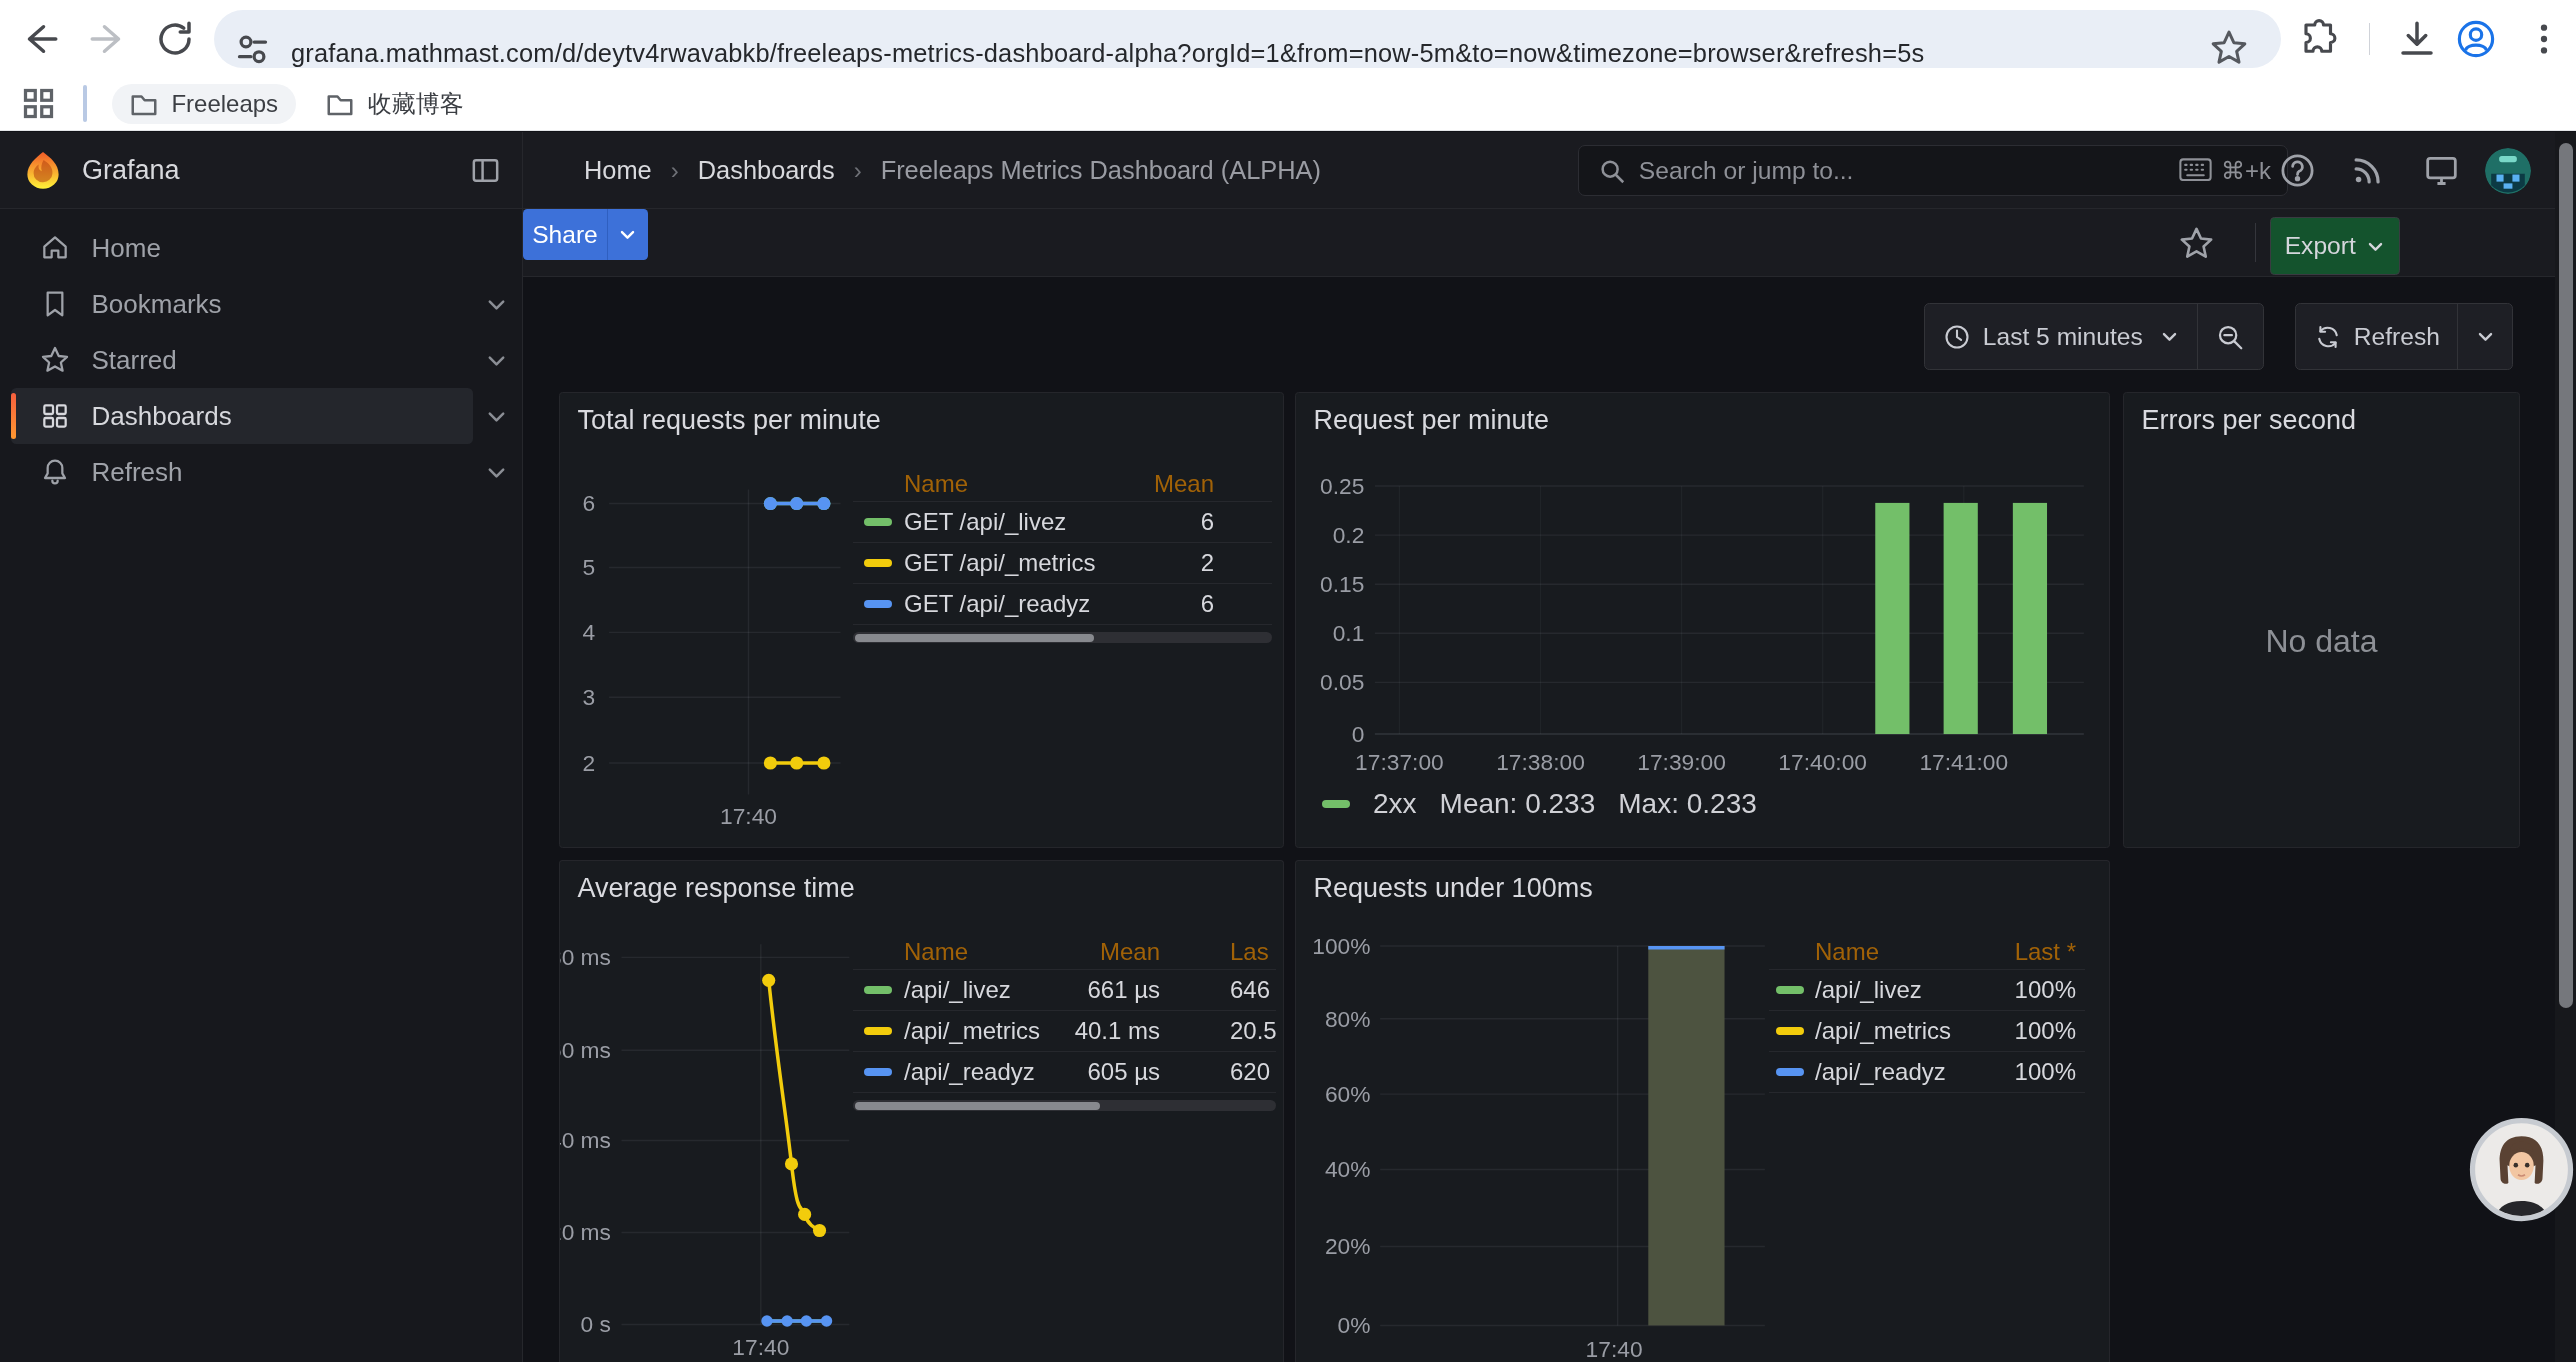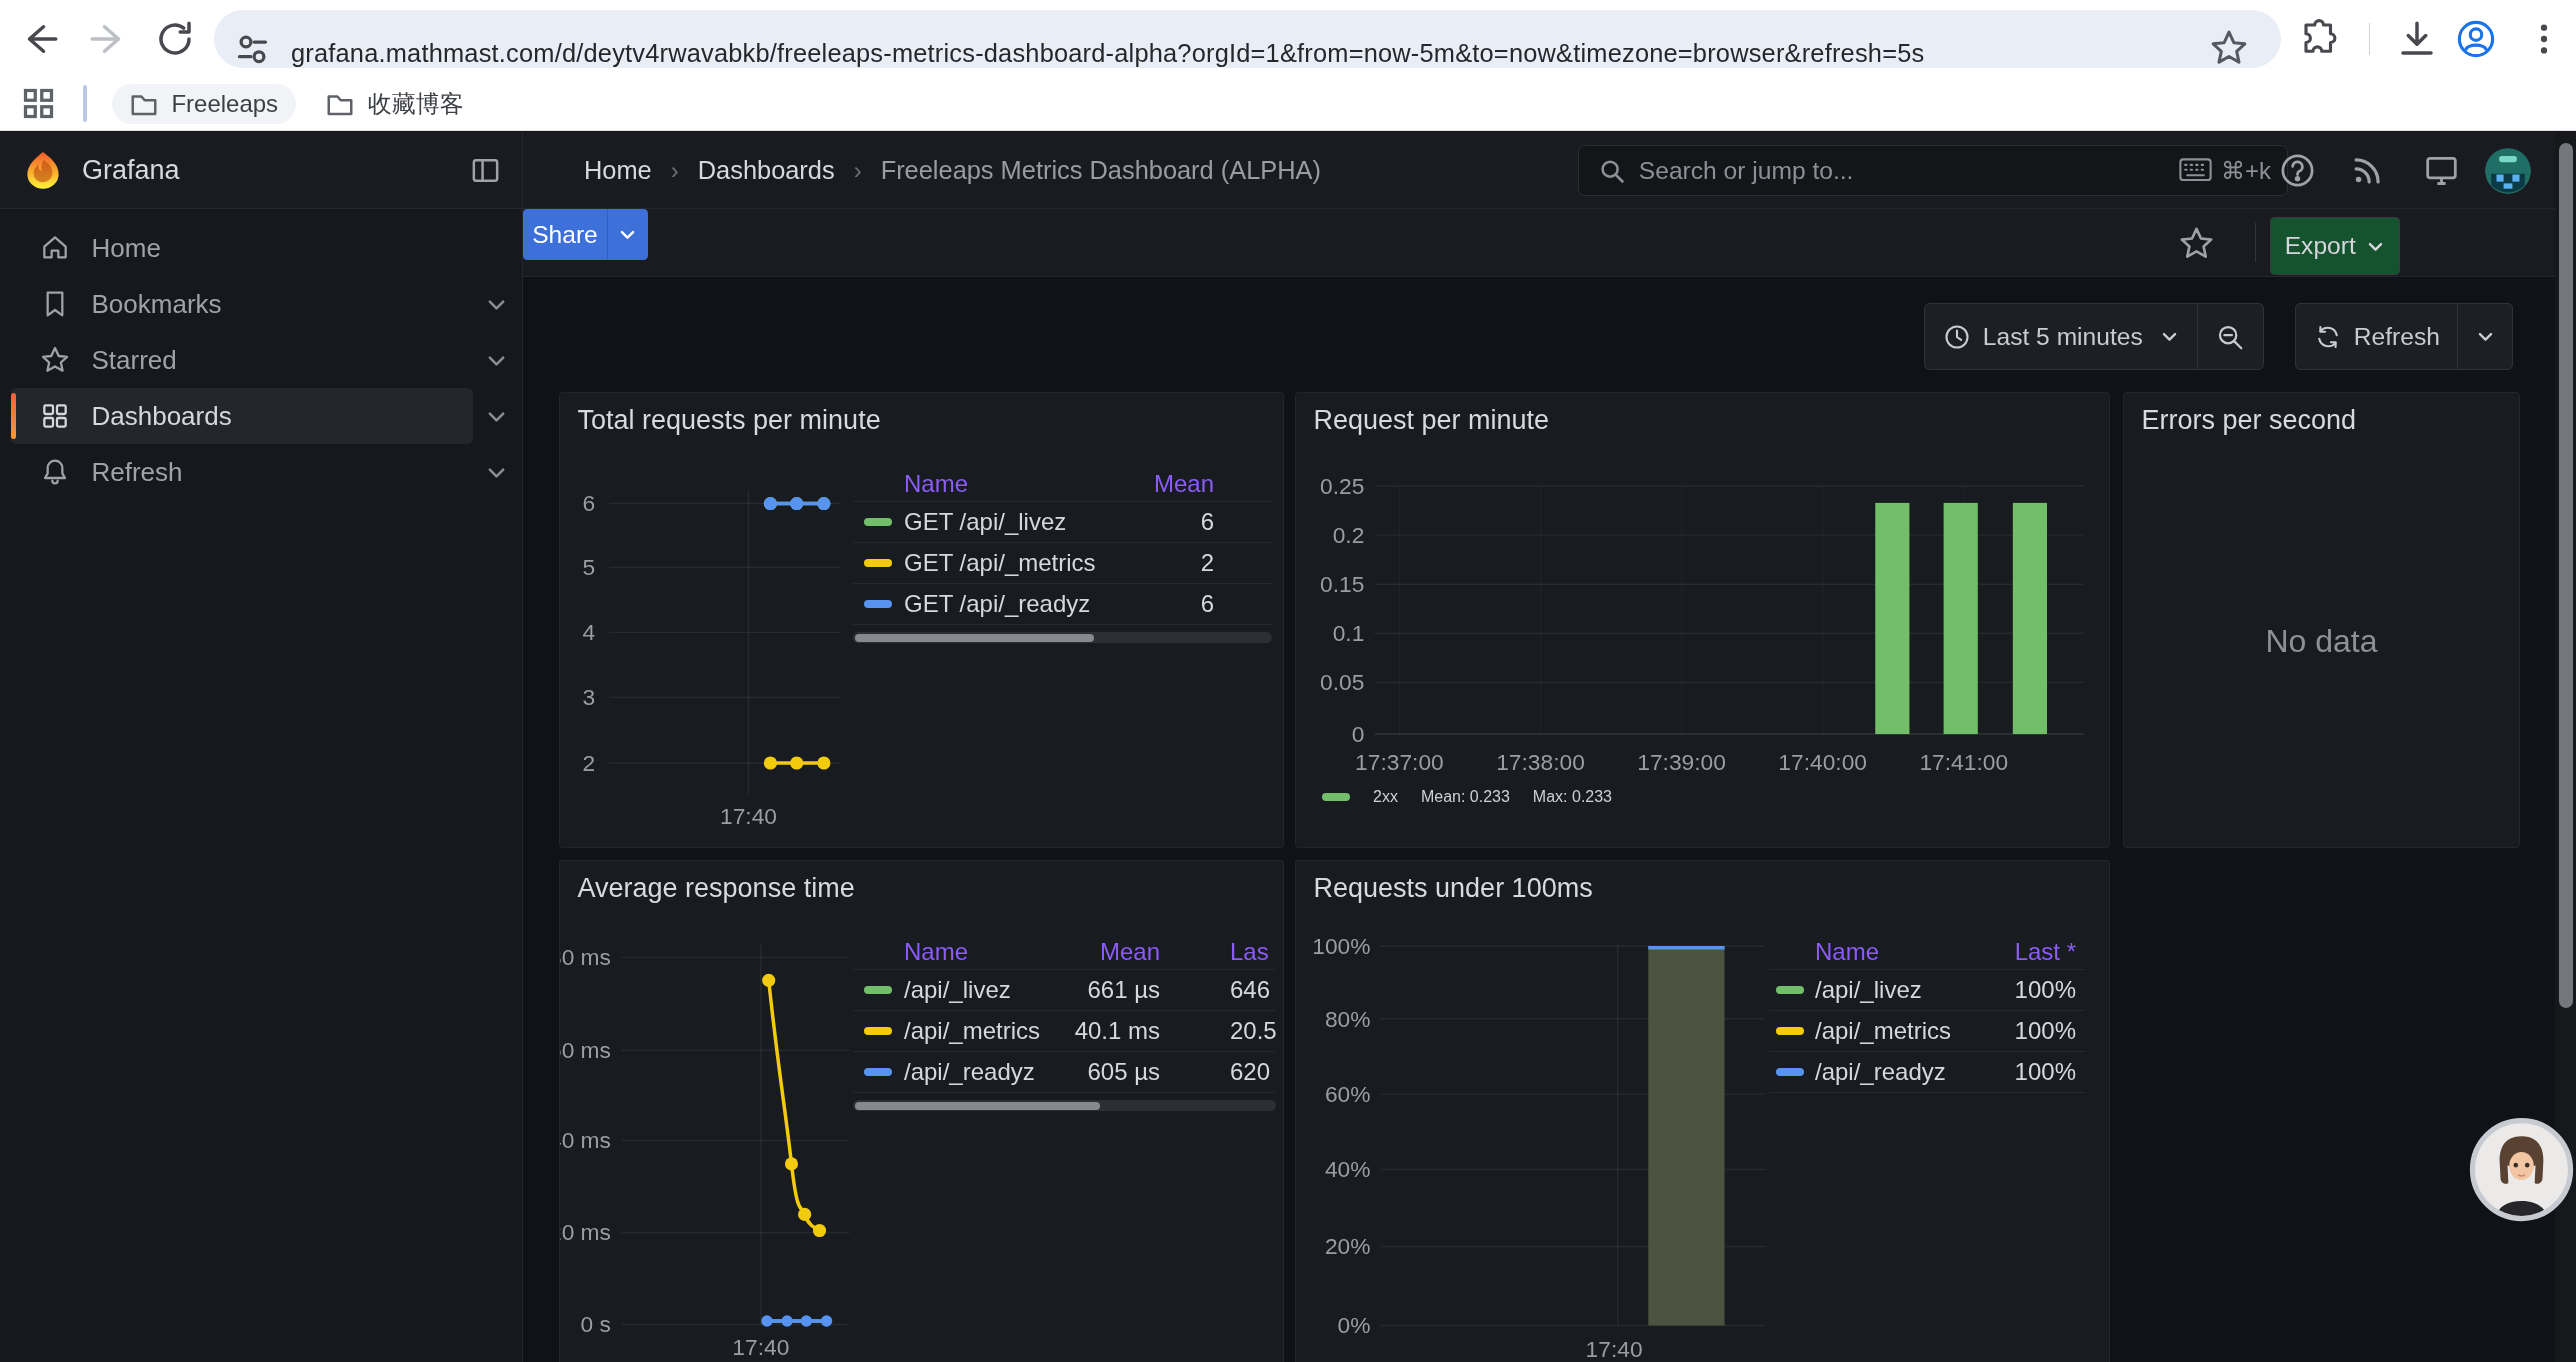--- a/index.html
+++ b/index.html
@@ -56,26 +56,26 @@
   
   .panel { position:absolute; background:#181b1f; border:0.9px solid #25262b; border-radius:3.5px;padding-left:26px; }
   .panel-title { position:absolute; left:17.5px; top:12.3px; font-size:27px; font-weight:500; color:#d9dadf; }
   .nodata { position:absolute; left:0; right:0; top:230px; text-align:center; font-size:32px; color:#8d9096; }
 
   .legend { position:absolute; overflow:hidden; }
   .lg-row { position:relative; border-bottom:0.9px solid #26282d; }
   .lg-row.header { height:35px; }
   .lg-row.data { height:41px; }
   .lg-cell { position:absolute; top:50%; transform:translateY(-50%); font-size:24px; color:#d7d8dd; white-space:nowrap; }
-  .lg-cell.hd { color:#8b5cf6; font-weight:500; }
+  .lg-cell.hd { color:#a16207; font-weight:500; }
   .lg-dash { position:absolute; top:50%; transform:translateY(-50%); width:28px; height:8px; border-radius:4.4px; }
   .lg-scroll { position:relative; margin-top:7px; height:11.4px; background:#2e2f34; border-radius:6.1px; }
   .lg-thumb { position:absolute; left:1.8px; top:1.8px; height:8px; background:#87898e; border-radius:4.4px; }
 
-  #p2-legend { position:absolute; left:26px; top:395px; display:flex; align-items:center; gap:23px; font-size:16px; color:#d0d1d6; }
+  #p2-legend { position:absolute; left:26px; top:395px; display:flex; align-items:center; gap:23px; font-size:28px; color:#d0d1d6; }
 
   #page-scrollbar { left:2555px; top:0; width:21px; height:1231px; background:#17181c; }
   #page-scroll-thumb { position:absolute; left:3.5px; top:10.5px; width:14px; height:865px; border-radius:7px; background:#75777c; }
 
   #assistant-avatar { left:2469px; top:985px; width:105px; height:105px; border-radius:50%; overflow:hidden; }
 
   .chart { position:absolute; left:0; top:0; }
   text { font-family:"Liberation Sans", sans-serif; }
 </style>
 </head>

